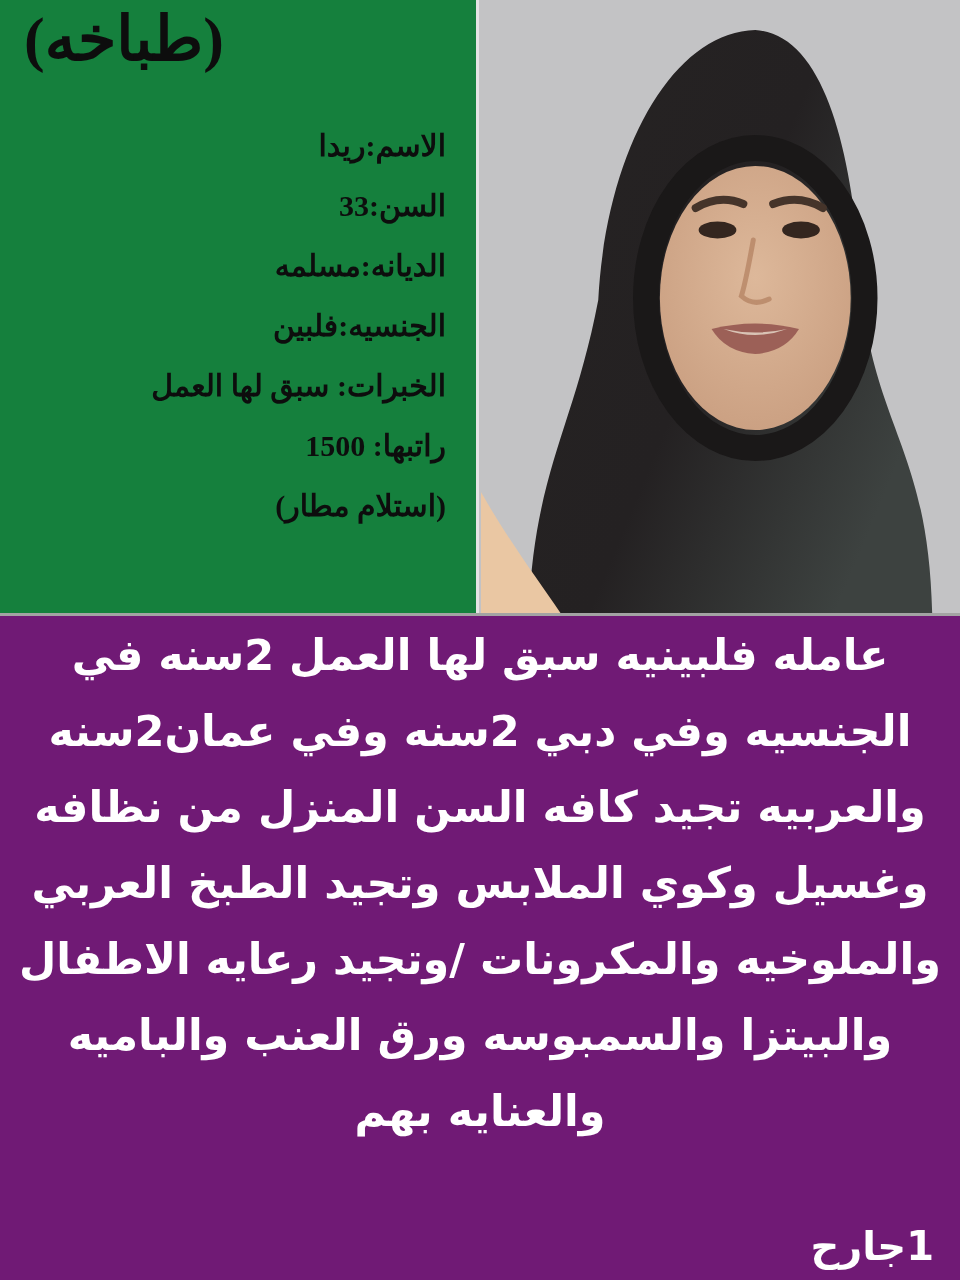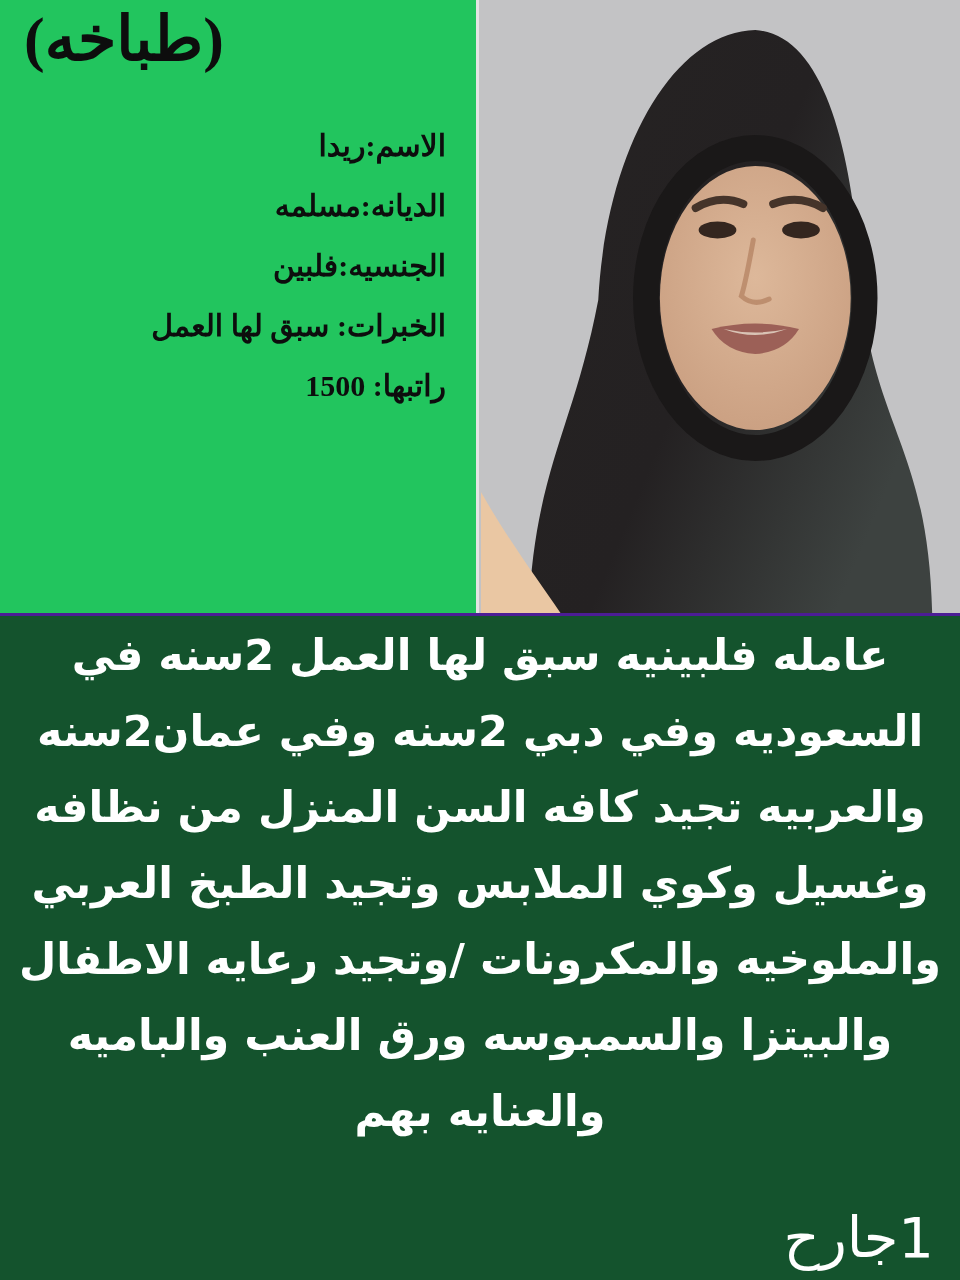--- a/index.html
+++ b/index.html
@@ -12,21 +12,21 @@
   }
   
   .top-section{
     position:absolute;top:0;left:0;
     width:960px;height:613px;
     display:flex;
   }
   .info-panel{
     position:relative;
     width:476px;height:613px;
-    background:#22c55e;
+    background:#15803d;
   }
   .job-title{
     position:absolute;top:2px;left:24px;
     direction:rtl;
     font-size:62px;font-weight:bold;color:#0d0d0d;
     line-height:1.2;
     white-space:nowrap;
   }
   .details{
     position:absolute;top:116px;right:30px;
@@ -39,57 +39,59 @@
     position:relative;
     flex:1;height:613px;
     background:#c3c3c5;
     border-left:3px solid #e4e4e4;
   }
   .photo svg{position:absolute;top:0;left:0;width:100%;height:100%;}
   
   .description{
     position:absolute;top:613px;left:0;
     width:960px;height:667px;
-    background:#14532d;
-    border-top:3px solid #4c1d95;
+    background:#701a75;
+    border-top:3px solid #a3a3a3;
     box-sizing:border-box;
     direction:rtl;text-align:center;
     color:#ffffff;
     font-family:"DejaVu Sans","Liberation Sans",sans-serif;
     font-weight:bold;
     font-size:43px;line-height:76px;
     padding-top:1px;
     overflow:hidden;
   }
   .desc-line{white-space:nowrap;}
   .watermark{
     position:absolute;right:26px;bottom:14px;
     direction:ltr;unicode-bidi:bidi-override;
     font-family:"DejaVu Sans","Liberation Sans",sans-serif;
-    font-weight:normal;font-size:56px;line-height:1;
+    font-weight:bold;font-size:40px;line-height:1;
     color:#ffffff;
     white-space:nowrap;
   }
 </style>
 </head>
 <body>
 
 <div class="page">
 
   <div class="top-section">
 
     <div class="info-panel">
       <div class="job-title" dir="rtl">(طباخه)</div>
 
       <div class="details" dir="rtl">
         <div class="detail-line">الاسم:ريدا</div>
+        <div class="detail-line">السن:33</div>
         <div class="detail-line">الديانه:مسلمه</div>
         <div class="detail-line">الجنسيه:فلبين</div>
         <div class="detail-line">الخبرات: سبق لها العمل</div>
         <div class="detail-line">راتبها: 1500</div>
+        <div class="detail-line">(استلام مطار)</div>
       </div>
     </div>
 
     <div class="photo">
       <svg viewBox="0 0 484 613" preserveAspectRatio="none">
         <defs>
           <linearGradient id="hijabGrad" x1="0" y1="0" x2="1" y2="0.6">
             <stop offset="0" stop-color="#262323"></stop>
             <stop offset="0.55" stop-color="#242122"></stop>
             <stop offset="1" stop-color="#3d4240"></stop>
@@ -121,21 +123,21 @@
         <path d="M246,329 Q278,341 310,329 Q278,336 246,329 Z" fill="#d9c3b5"></path>
 
         <path d="M2,613 L2,492 C28,538 58,578 82,613 Z" fill="#eac7a3"></path>
       </svg>
     </div>
 
   </div>
 
   <div class="description">
     <div class="desc-line">عامله فلبينيه سبق لها العمل 2سنه في</div>
-    <div class="desc-line">السعوديه وفي دبي 2سنه وفي عمان2سنه</div>
+    <div class="desc-line">الجنسيه وفي دبي 2سنه وفي عمان2سنه</div>
     <div class="desc-line">والعربيه تجيد كافه السن المنزل من نظافه</div>
     <div class="desc-line">وغسيل وكوي الملابس وتجيد الطبخ العربي</div>
     <div class="desc-line">والملوخيه والمكرونات /وتجيد رعايه الاطفال</div>
     <div class="desc-line">والبيتزا والسمبوسه ورق العنب والباميه</div>
     <div class="desc-line">والعنايه بهم</div>
 
     <div class="watermark">حراج1</div>
   </div>
 
 </div>

